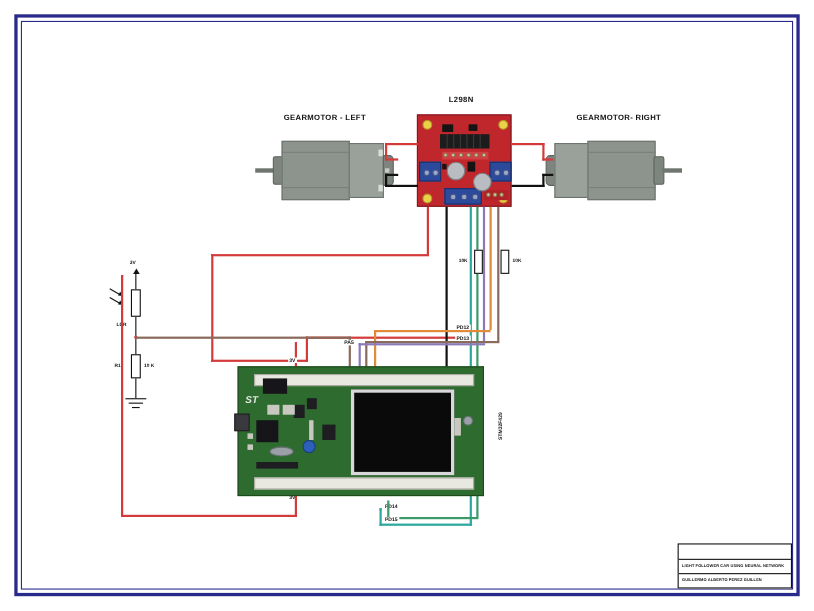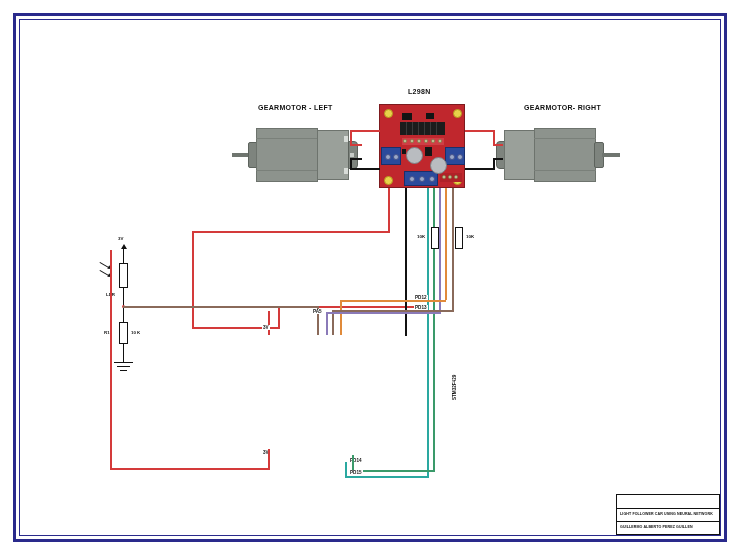--- a/index.html
+++ b/index.html
@@ -232,20 +232,42 @@
   <div class="lbl-pin" style="left:312px;top:309px;">PA5</div>
 
   <div class="lbl-pin" style="left:262px;top:325px;">3V</div>
   <div class="lbl-pin" style="left:262px;top:450px;">3V</div>
 
   <div class="w red" style="left:268px;top:449px;width:2px;height:21px;"></div>
   <div class="w red" style="left:110px;top:468px;width:160px;height:2px;"></div>
   <div class="w red" style="left:110px;top:250px;width:2px;height:220px;"></div>
   <div class="w red" style="left:110px;top:250px;width:2px;height:2px;"></div>
 
+  <div id="stm">
+    <div class="hdr" style="left:14px;top:6px;width:200px;height:11px;"></div>
+    <div class="hdr" style="left:14px;top:100px;width:200px;height:11px;"></div>
+    <div id="lcd"></div>
+    <div class="stlogo" style="left:6px;top:24px;">ST</div>
+    <div class="ic" style="left:22px;top:10px;width:22px;height:14px;"></div>
+    <div class="ic" style="left:16px;top:48px;width:20px;height:20px;"></div>
+    <div class="smd" style="left:50px;top:34px;width:10px;height:12px;"></div>
+    <div class="smd-l" style="left:26px;top:34px;width:11px;height:9px;"></div>
+    <div class="smd-l" style="left:40px;top:34px;width:11px;height:9px;"></div>
+    <div class="smd" style="left:62px;top:28px;width:9px;height:10px;"></div>
+    <div class="smd" style="left:76px;top:52px;width:12px;height:14px;"></div>
+    <div class="smd-l" style="left:64px;top:48px;width:4px;height:18px;"></div>
+    <div class="blucap" style="left:58px;top:66px;width:12px;height:12px;"></div>
+    <div class="silcap" style="left:28px;top:72px;width:22px;height:9px;"></div>
+    <div class="usb" style="left:-4px;top:42px;width:14px;height:16px;"></div>
+    <div class="smd" style="left:16px;top:86px;width:38px;height:6px;"></div>
+    <div class="smd-l" style="left:8px;top:60px;width:5px;height:5px;"></div>
+    <div class="smd-l" style="left:8px;top:70px;width:5px;height:5px;"></div>
+    <div class="smd-l" style="left:196px;top:46px;width:6px;height:16px;"></div>
+    <div class="silcap" style="left:204px;top:44px;width:9px;height:9px;"></div>
+  </div>
 
   <div class="vert" style="left:452px;top:400px;">STM32F429</div>
 
   <div id="titleblock">
     <div class="tb-row" style="top:13px;height:1px;background:#111;"></div>
     <div class="tb-row" style="top:26px;height:1px;background:#111;"></div>
     <div class="tb-txt" style="left:3px;top:17px;">LIGHT FOLLOWER CAR USING NEURAL NETWORK</div>
     <div class="tb-txt" style="left:3px;top:30px;">GUILLERMO ALBERTO PEREZ GUILLEN</div>
   </div>
 

